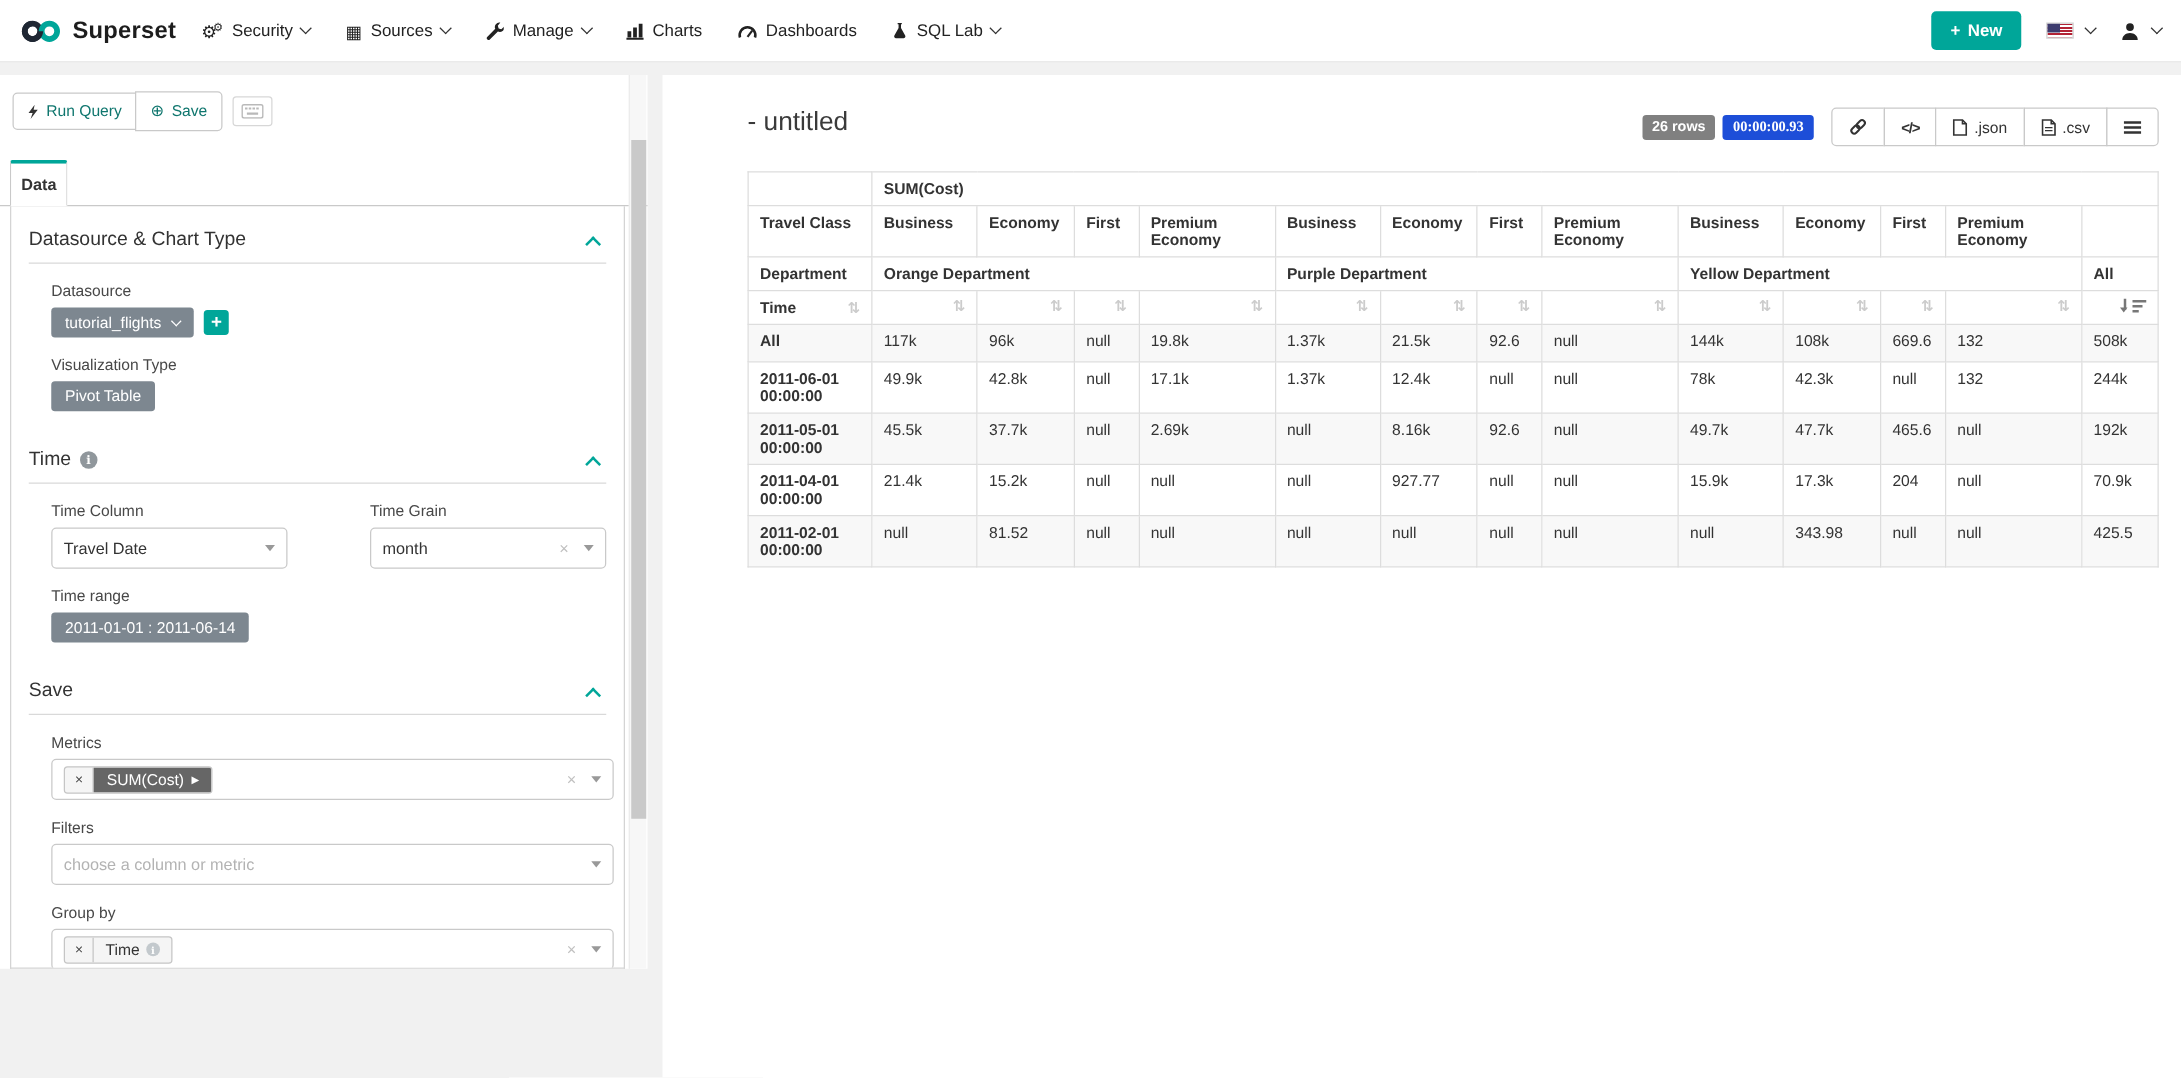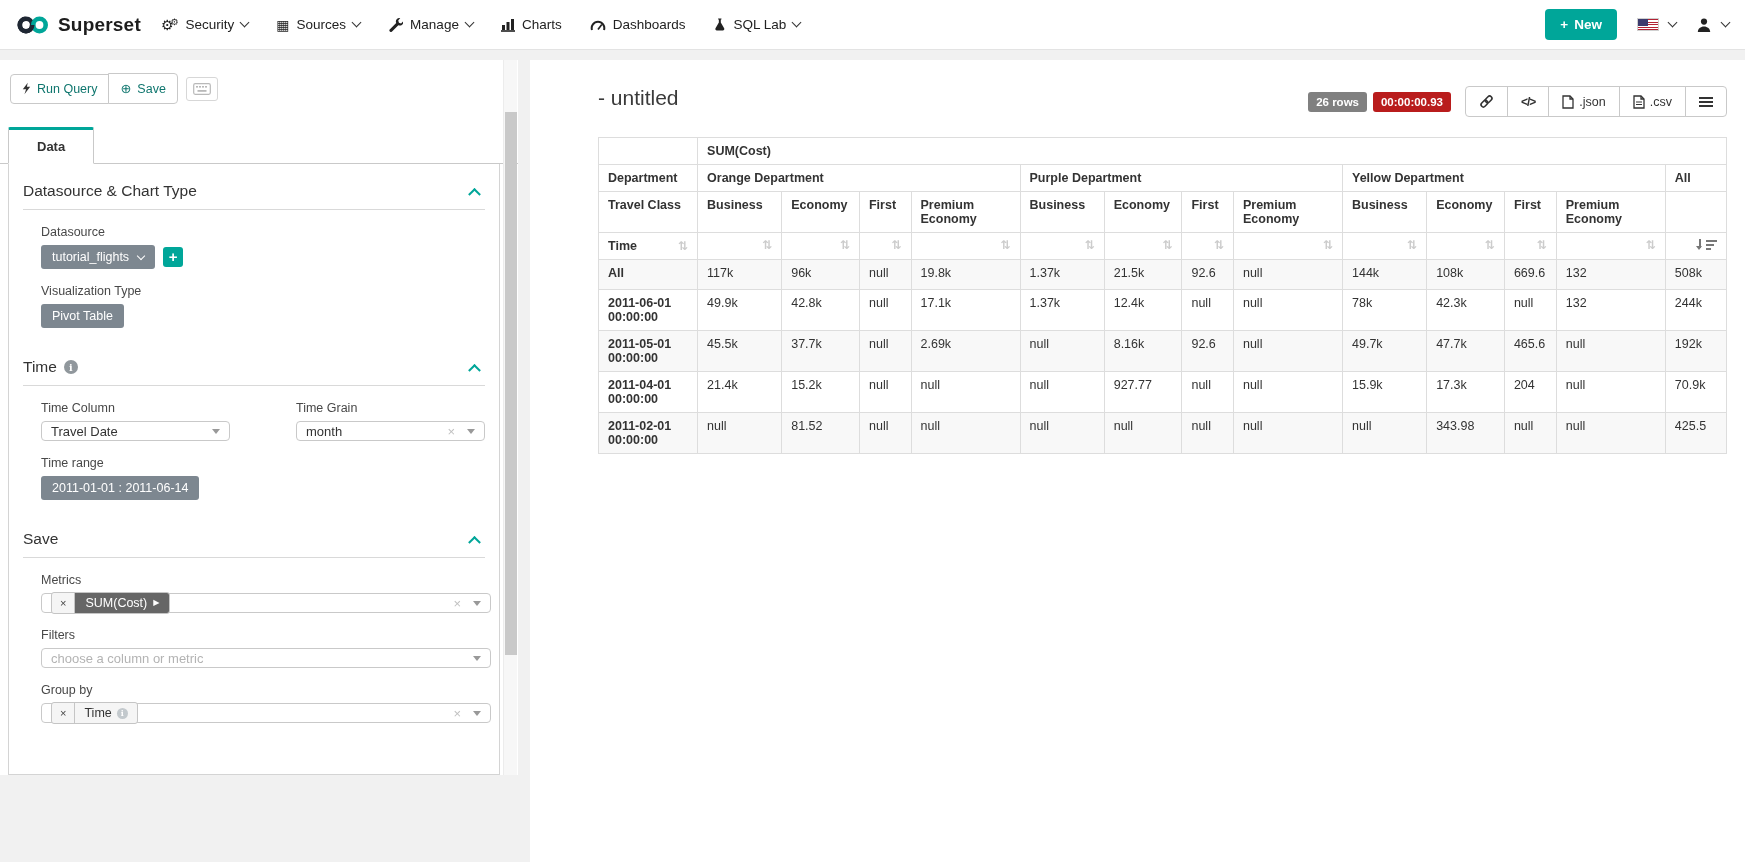--- a/index.html
+++ b/index.html
@@ -54,21 +54,21 @@
   .btn-run { border-radius:4px 0 0 4px; }
   .btn-save { border-radius:0 4px 4px 0; margin-left:-1px; }
   .btn-kbd { margin-left:8px; padding:5px 6px; border-radius:3px; border-color:#d7d7d7; }
   .save-plus { font-size:13px; }
 
   .tabs-row { margin-top:12px; padding-left:8px; border-bottom:1px solid #c9c9c9; }
   .tab-data {
     display:inline-block; position:relative; bottom:-1px;
     background:#fff; border:1px solid #c9c9c9; border-bottom:1px solid #fff;
     border-top:3px solid #00a699; border-radius:2px 2px 0 0;
-    padding:9px 28px; font-size:13px; font-weight:bold; color:#333; cursor:pointer;
+    padding:9px 8px; font-size:13px; font-weight:bold; color:#333; cursor:pointer;
   }
   .panel-body {
     flex:1; margin:0 18px 0 8px;
     border:1px solid #d4d4d4; border-top:none; overflow:hidden; padding-bottom:20px;
   }
 
   .section { margin:18px 14px 0 14px; }
   .section-header {
     display:flex; align-items:center; font-size:15.5px; color:#333;
     padding-bottom:9px; border-bottom:1px solid #d9d9d9; cursor:pointer;
@@ -92,21 +92,21 @@
     width:6px; height:6px; border-right:1.6px solid #fff; border-bottom:1.6px solid #fff;
     transform:rotate(45deg); margin-top:-3px;
   }
   .btn-plus {
     display:inline-flex; align-items:center; justify-content:center; cursor:pointer;
     width:20px; height:20px; background:#00a699; color:#fff; border-radius:3px;
     font-size:15px; font-weight:bold; margin-left:8px; vertical-align:middle;
   }
   .two-col { display:flex; gap:26px; }
   .select {
-    border:1px solid #c9c9c9; border-radius:4px; background:#fff; height:20px;
+    border:1px solid #c9c9c9; border-radius:4px; background:#fff; height:33px;
     display:flex; align-items:center; padding:0 9px; cursor:pointer;
   }
   .select.w-full { width:450px; }
   .sel-value { font-size:13px; color:#333; }
   .sel-placeholder { font-size:13px; color:#b3b3b3; }
   .sel-right { margin-left:auto; display:flex; align-items:center; gap:12px; }
   .sel-clear { color:#c0c0c0; font-size:13px; line-height:1; cursor:pointer; }
   .sel-caret {
     width:0; height:0; border-left:4.5px solid transparent; border-right:4.5px solid transparent;
     border-top:5.5px solid #999; cursor:pointer;
@@ -135,21 +135,21 @@
   }
   .scroll-thumb { position:absolute; top:52px; left:1px; width:12px; height:543px; background:#c9c9c9; cursor:grab; }
 
   
   .right-pane { position:absolute; top:60px; left:530px; right:0; bottom:0; background:#fff; }
   .chart-header { display:flex; align-items:flex-start; padding:26px 18px 0 68px; }
   .chart-title { font-size:21px; color:#3a3a3a; cursor:text; }
   .badges { margin-left:auto; display:flex; align-items:center; gap:6px; }
   .badge { font-size:11.5px; font-weight:bold; color:#fff; padding:4px 8px; border-radius:3px; white-space:nowrap; }
   .badge-rows { background:#808080; }
-  .badge-time { background:#b91c1c; }
+  .badge-time { background:#1d4ed8;font-family:Liberation Serif, serif; }
   .btn-group { display:flex; margin-left:8px; }
   .tool-btn {
     border:1px solid #c9c9c9; background:#fff; color:#333; cursor:pointer;
     padding:6px 13px; margin-left:-1px; font-size:12.5px;
     display:inline-flex; align-items:center; gap:5px; height:31px; font-family:inherit;
   }
   .tool-btn:first-child { border-radius:4px 0 0 4px; margin-left:0; }
   .tool-btn:last-child { border-radius:0 4px 4px 0; }
   .code-glyph { font-weight:bold; font-size:12px; letter-spacing:-1px; }
 
@@ -463,43 +463,43 @@
             <col style="width: 52px;">
             <col style="width: 112px;">
             <col style="width: 62px;">
           </colgroup>
           <thead>
             <tr>
               <th></th>
               <th colspan="13">SUM(Cost)</th>
             </tr>
             <tr>
-              <th>Department</th>
-              <th colspan="4">Orange Department</th>
-              <th colspan="4">Purple Department</th>
-              <th colspan="4">Yellow Department</th>
-              <th>All</th>
-            </tr>
-            <tr>
               <th>Travel Class</th>
               <th>Business</th>
               <th>Economy</th>
               <th>First</th>
               <th>Premium Economy</th>
               <th>Business</th>
               <th>Economy</th>
               <th>First</th>
               <th>Premium Economy</th>
               <th>Business</th>
               <th>Economy</th>
               <th>First</th>
               <th>Premium Economy</th>
               <th></th>
             </tr>
             <tr>
+              <th>Department</th>
+              <th colspan="4">Orange Department</th>
+              <th colspan="4">Purple Department</th>
+              <th colspan="4">Yellow Department</th>
+              <th>All</th>
+            </tr>
+            <tr>
               <th class="sort-cell">
                 <span class="sort-flex">
                   <span class="lbl">Time</span>
                   <span class="sort-icon">⇅</span>
                 </span>
               </th>
               <th class="sort-cell">
                 <span class="sort-flex">
                   <span class="sort-icon">⇅</span>
                 </span>

